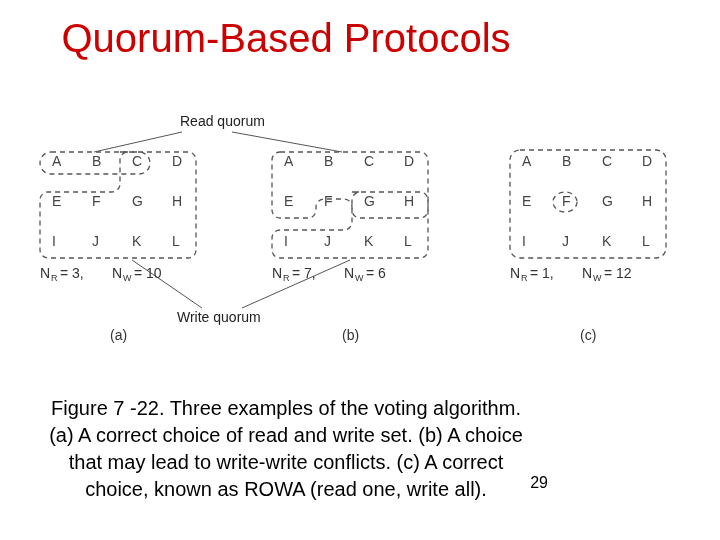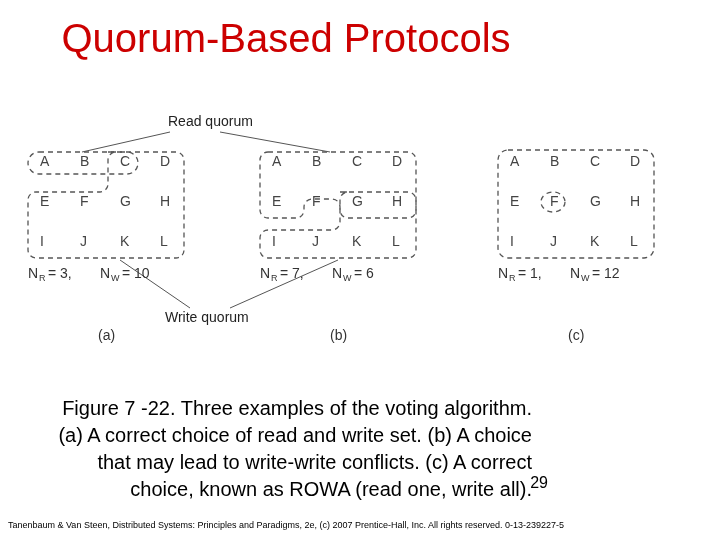--- a/index.html
+++ b/index.html
@@ -1,21 +1,21 @@
 <!DOCTYPE html>
 <html><head>
 <meta charset="utf-8">
 <style>
   html,body{margin:0;padding:0;width:720px;height:540px;background:#fff;font-family:Arial,Helvetica,sans-serif;color:#000}
   .slide{position:relative;width:572px;height:540px}
   .title{position:absolute;top:16px;left:0;right:0;text-align:center;font-size:40px;color:#cc0000;font-weight:400}
-  .figure{position:absolute;top:110px;left:20px;width:680px;height:260px}
+  .figure{position:absolute;top:110px;left:32px;width:680px;height:260px}
   .figure svg{width:680px;height:260px}
   .figure text{font-family:Arial,Helvetica,sans-serif}
-  .caption{position:absolute;top:395px;left:40px;right:40px;font-size:20px;text-align:right;line-height:1.35}
+  .caption{position:absolute;top:395px;left:40px;right:40px;font-size:20px;text-align:center;line-height:1.35}
   .pagenum{position:absolute;right:24px;bottom:48px;font-size:16px}
   .copyright{position:absolute;left:8px;bottom:10px;font-size:9px}
 </style>
 </head>
 <body>
 
 <div class="slide">
 
   <div class="title">Quorum-Based Protocols</div>
 
@@ -130,15 +130,14 @@
         <text class="cap" x="78" y="190">(c)</text>
       </g>
 
     </svg>
   </div>
 
   <div class="caption">Figure 7 -22. Three examples of the voting algorithm. (a) A correct choice of read and write set. (b) A choice that may lead to write-write conflicts. (c) A correct choice, known as ROWA (read one, write all).</div>
 
   <div class="pagenum">29</div>
 
-  <div class="copyright">Tanenbaum &amp; Van Steen, Distributed Systems: Principles and Paradigms, 2e, (c) 2007 Prentice-Hall, Inc. All rights reserved. 0-13-239227-5</div>
 
 </div>
 
 </body></html>

